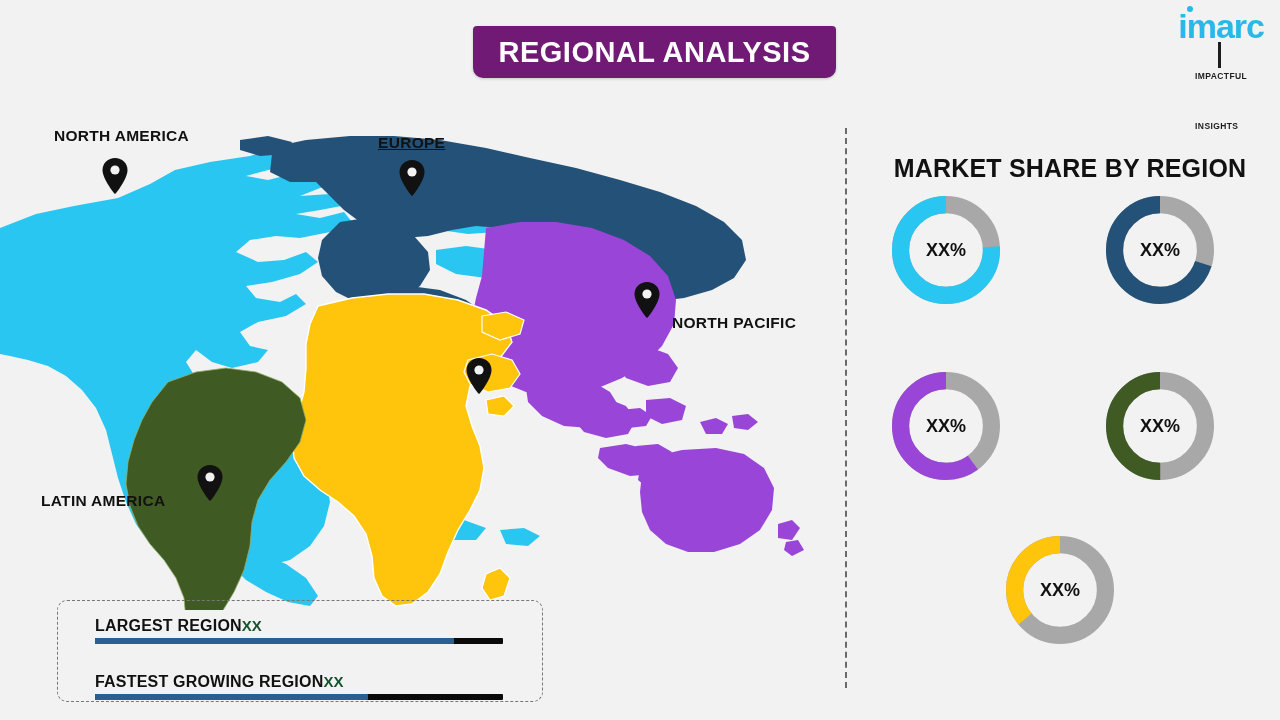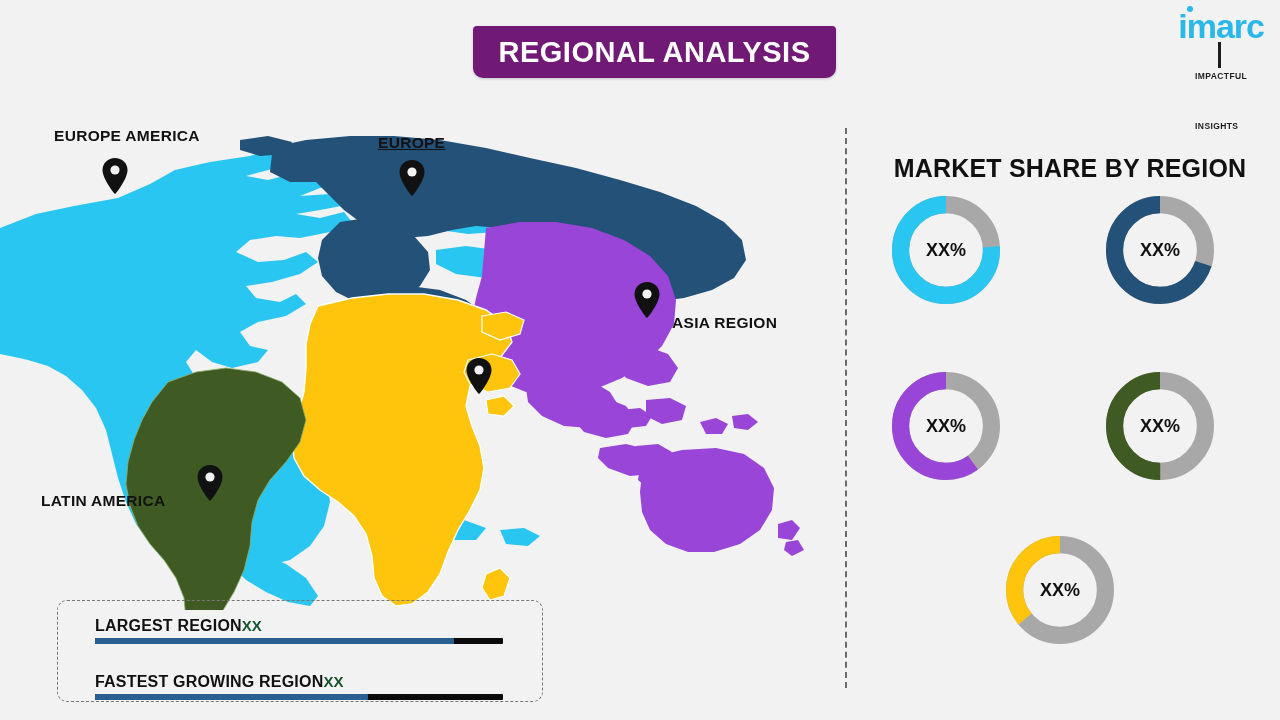--- a/index.html
+++ b/index.html
@@ -172,23 +172,23 @@
         <path fill="#FFC40C" stroke="#ffffff" stroke-width="1.2" d="M486 464 L500 458 L510 468 L504 486 L490 490 L482 478 Z"></path>
       </g>
 
       <g>
         <path fill="#3F5A22" stroke="#8fae6a" stroke-width="0.8" d="M168 272 L196 262 L226 258 L256 262 L282 272 L300 288 L306 310 L300 332 L286 352 L270 370 L258 390 L252 412 L250 436 L244 460 L234 482 L222 502 L212 524 L206 546 L202 568 L196 586 L186 596 L176 590 L172 572 L176 552 L182 532 L186 510 L184 488 L176 468 L164 450 L150 434 L138 416 L130 396 L126 374 L128 352 L134 330 L142 310 L152 292 Z"></path>
         <path fill="#3F5A22" stroke="#8fae6a" stroke-width="0.8" d="M176 588 L192 584 L202 594 L198 610 L184 614 L174 604 Z"></path>
       </g>
     </svg>
   </div>
 
-  <div class="region-label lbl-na">EUROPE AMERICA</div>
+  <div class="region-label lbl-na">NORTH AMERICA</div>
   <div class="region-label lbl-eu">EUROPE</div>
-  <div class="region-label lbl-ap">ASIA REGION</div>
+  <div class="region-label lbl-ap">NORTH PACIFIC</div>
   <div class="region-label lbl-la">LATIN AMERICA</div>
 
   <div class="pin pin-na">
     <svg viewBox="0 0 26 36">
         <path d="M13 0C6 0 .5 5.3.5 12c0 8.5 11 23 12.5 24 1.5-1 12.5-15.5 12.5-24C25.5 5.3 20 0 13 0z" fill="#111"></path>
         <circle cx="13" cy="12" r="4.6" fill="#f2f2f2"></circle>
       </svg>
   </div>
   <div class="pin pin-eu">
     <svg viewBox="0 0 26 36">

